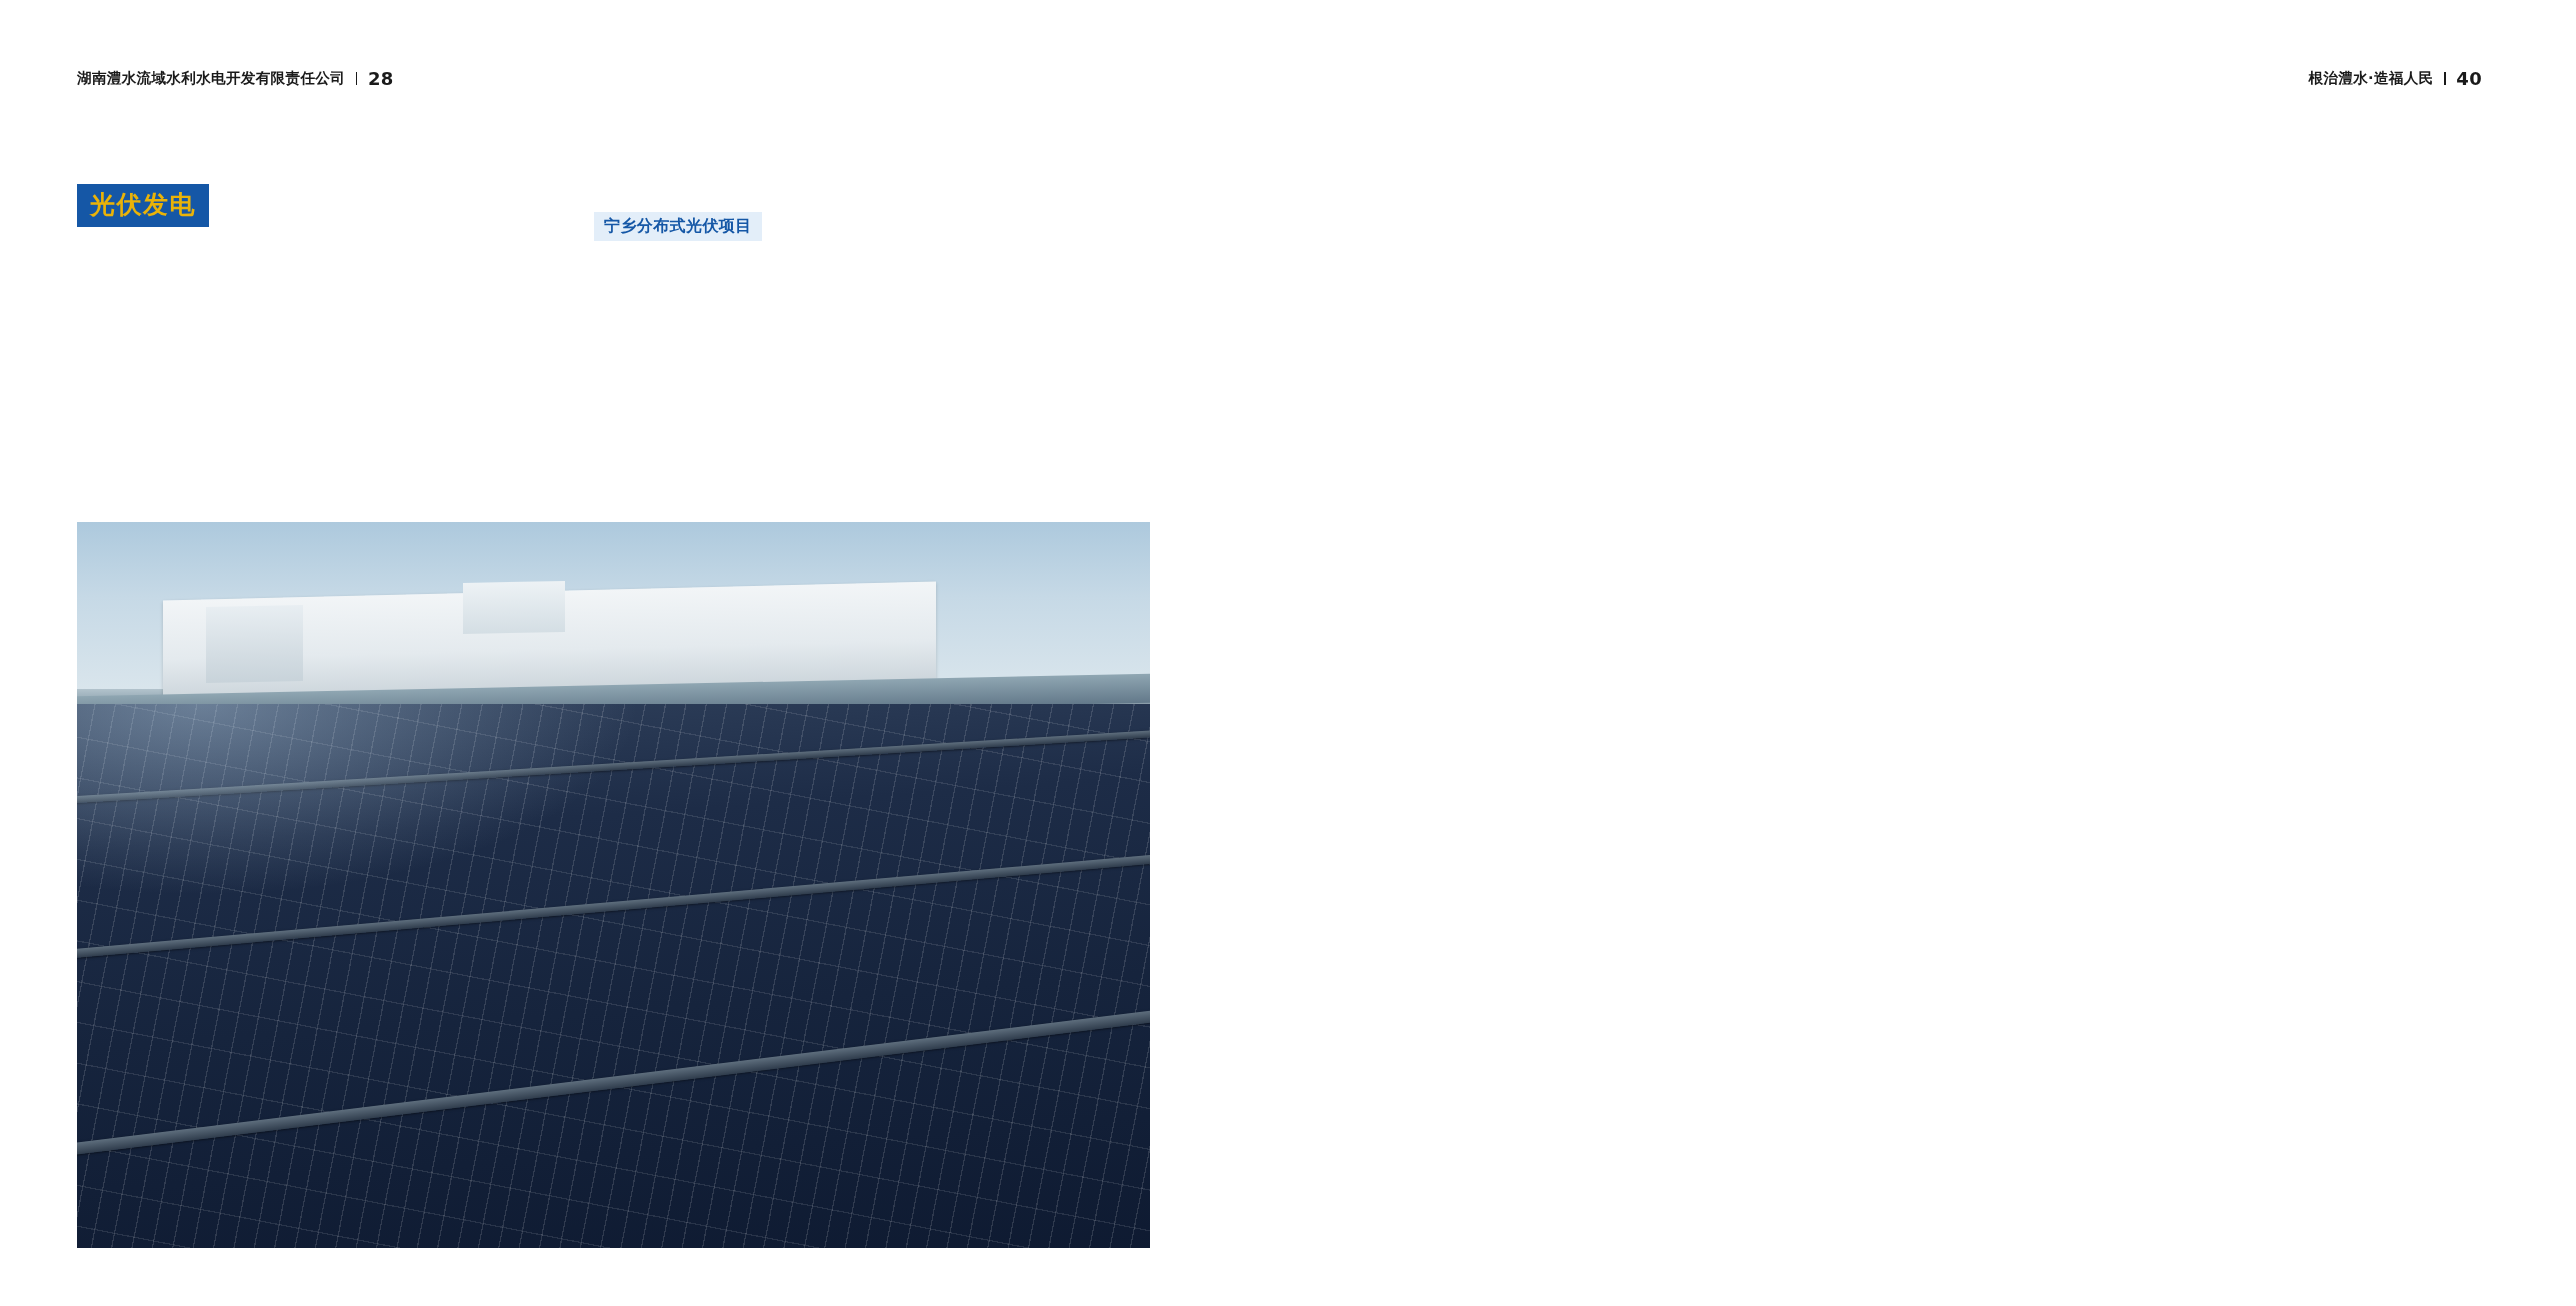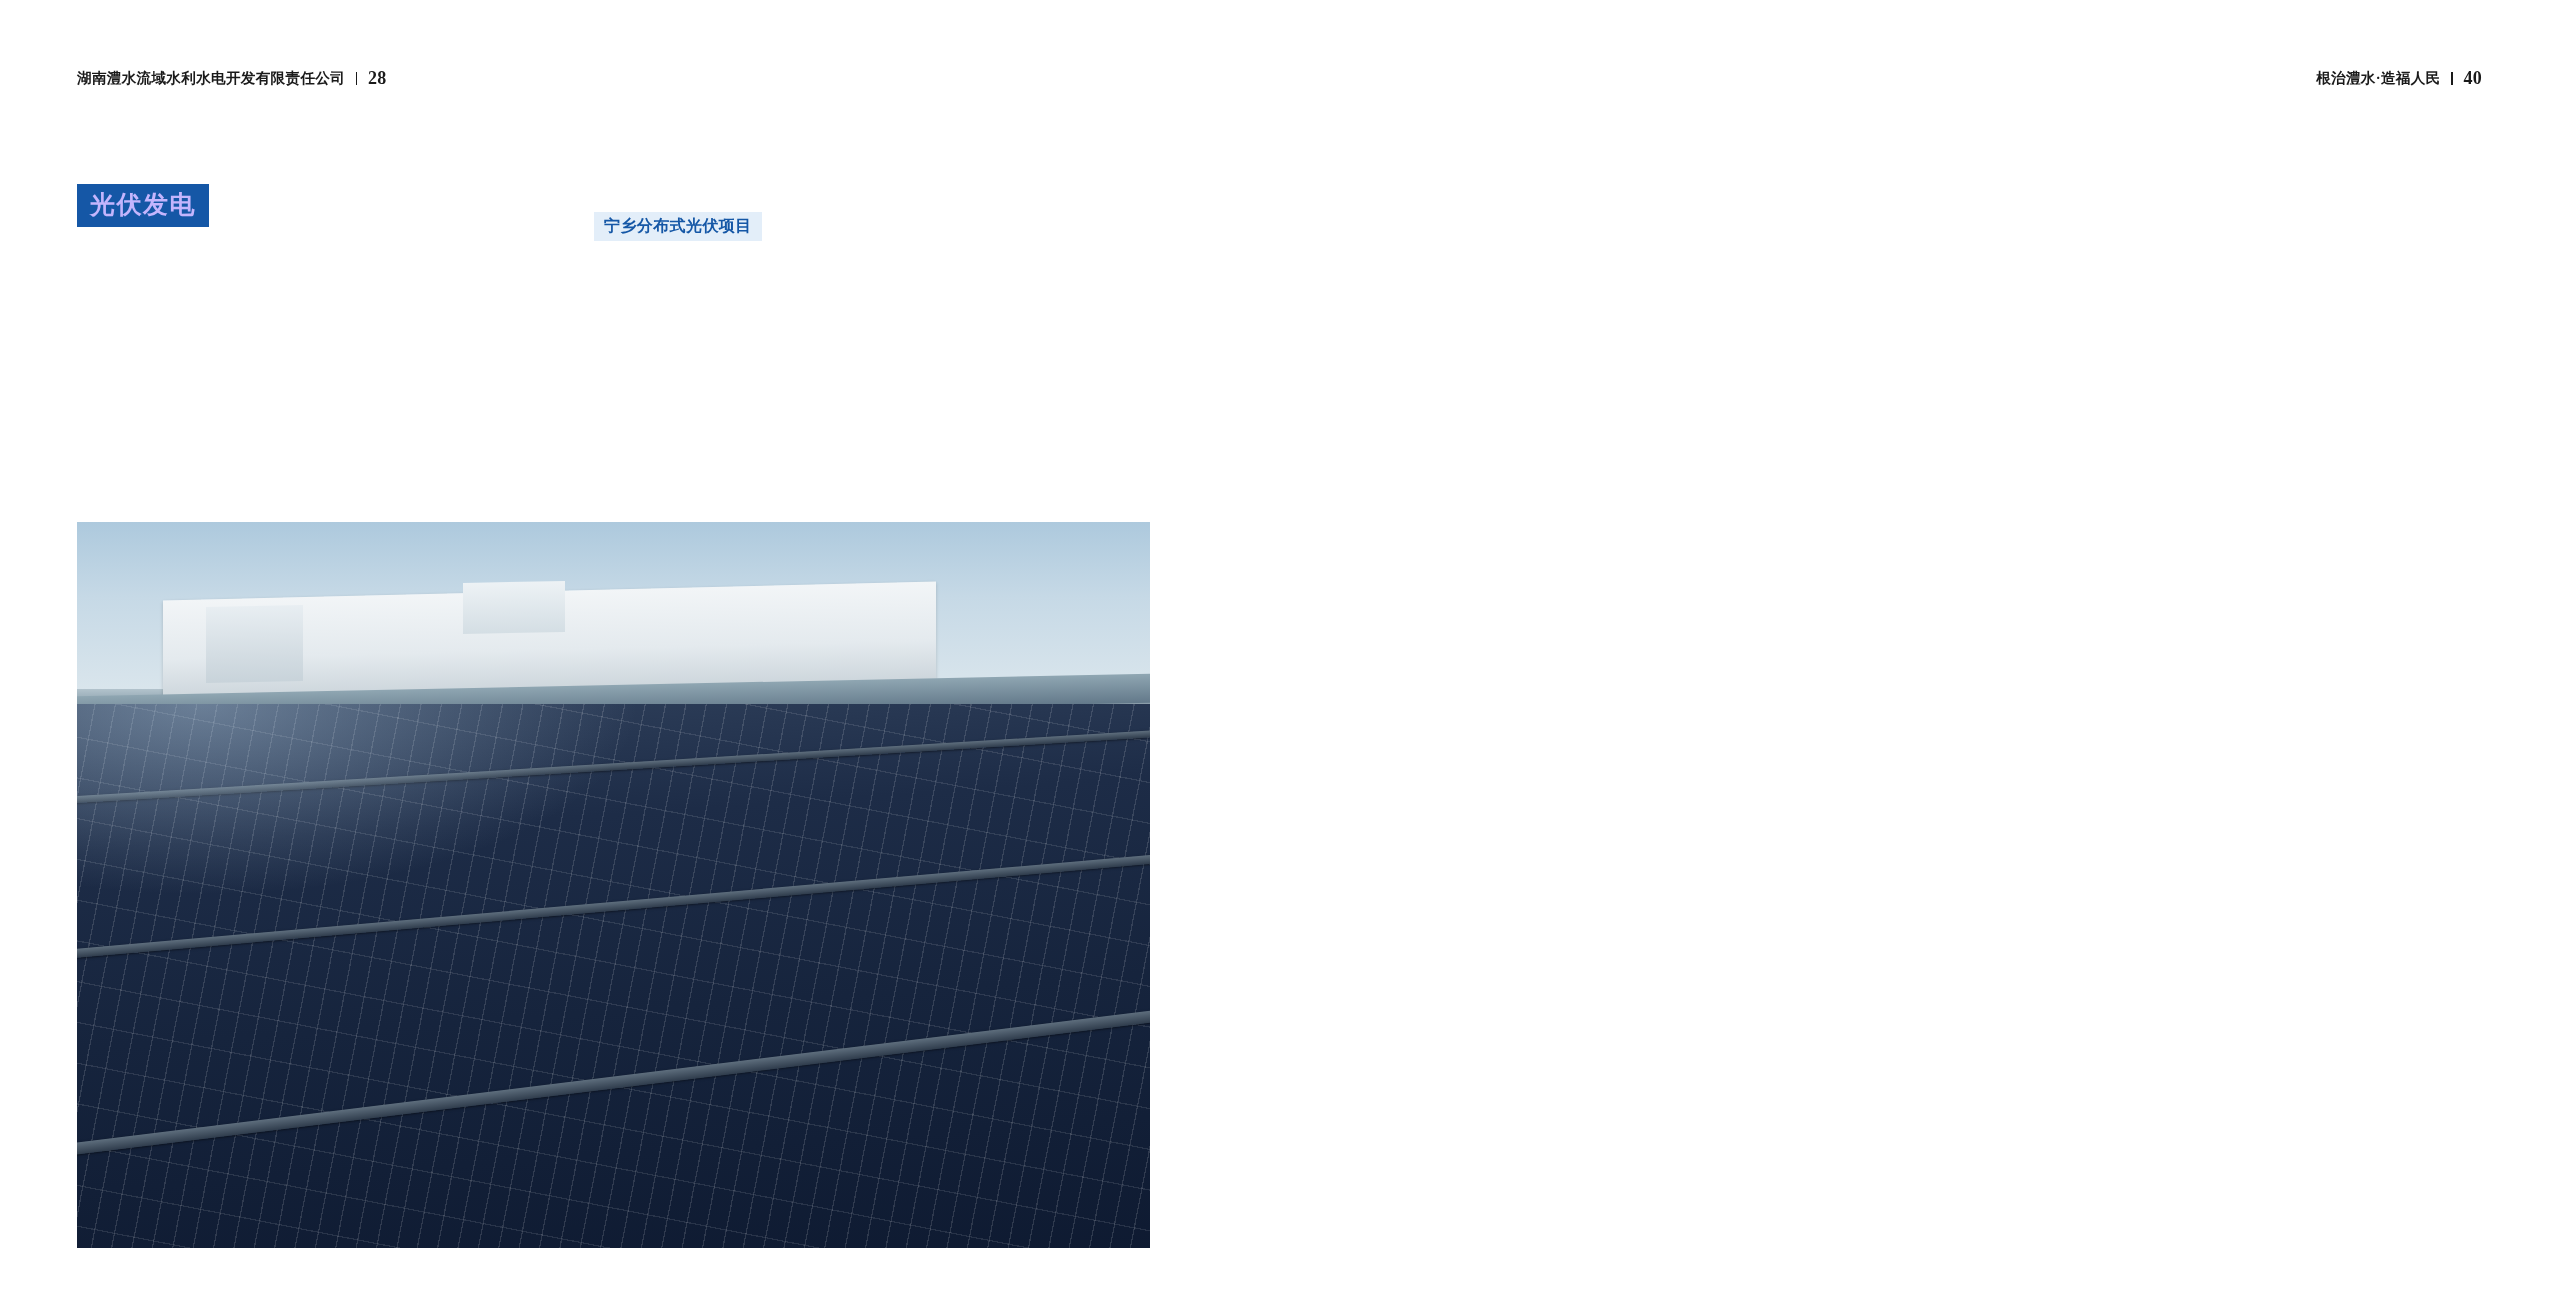--- a/index.html
+++ b/index.html
@@ -8,21 +8,20 @@
     height: 1306px;
     background: #ffffff;
     font-family: "DejaVu Sans", "Liberation Sans", sans-serif;
     overflow: hidden;
   }
   .spread {
     position: relative;
     width: 2576px;
     height: 1306px;
     background: #ffffff;
-    font-family: Liberation Serif, serif;
   }
   .page {
     position: absolute;
     top: 0;
     width: 1288px;
     height: 1306px;
   }
   .page-left  { left: 0; }
   .page-right { left: 1288px; }
 
@@ -46,21 +45,21 @@
     width: 1.5px;
     height: 13px;
     background: #1a1a1a;
   }
   .runhead .pagenum { font-size: 18px; font-weight: bold; }
 
   
   .section-title {
     position: absolute;
     background: #1557a6;
-    color: #c4b5fd;
+    color: #eab308;
     font-size: 25px;
     font-weight: bold;
     letter-spacing: 1.5px;
     padding: 8.4px 13px 10px 13px;
     line-height: 1;
     white-space: nowrap;
   }
   .sec-left  { left: 77px; top: 184px; }
 
   

